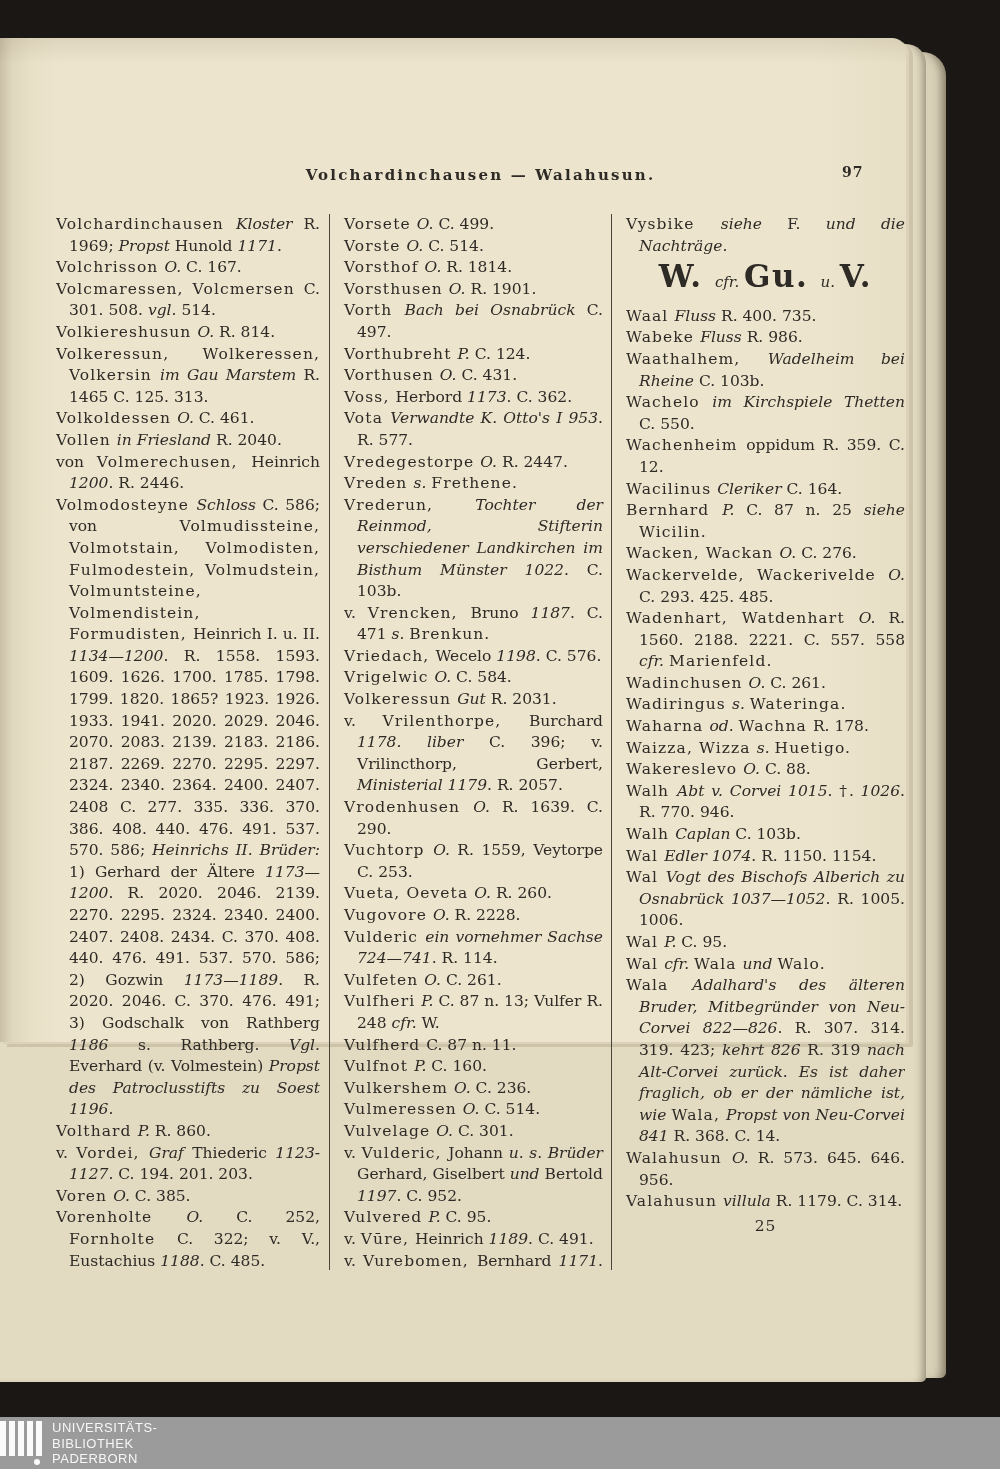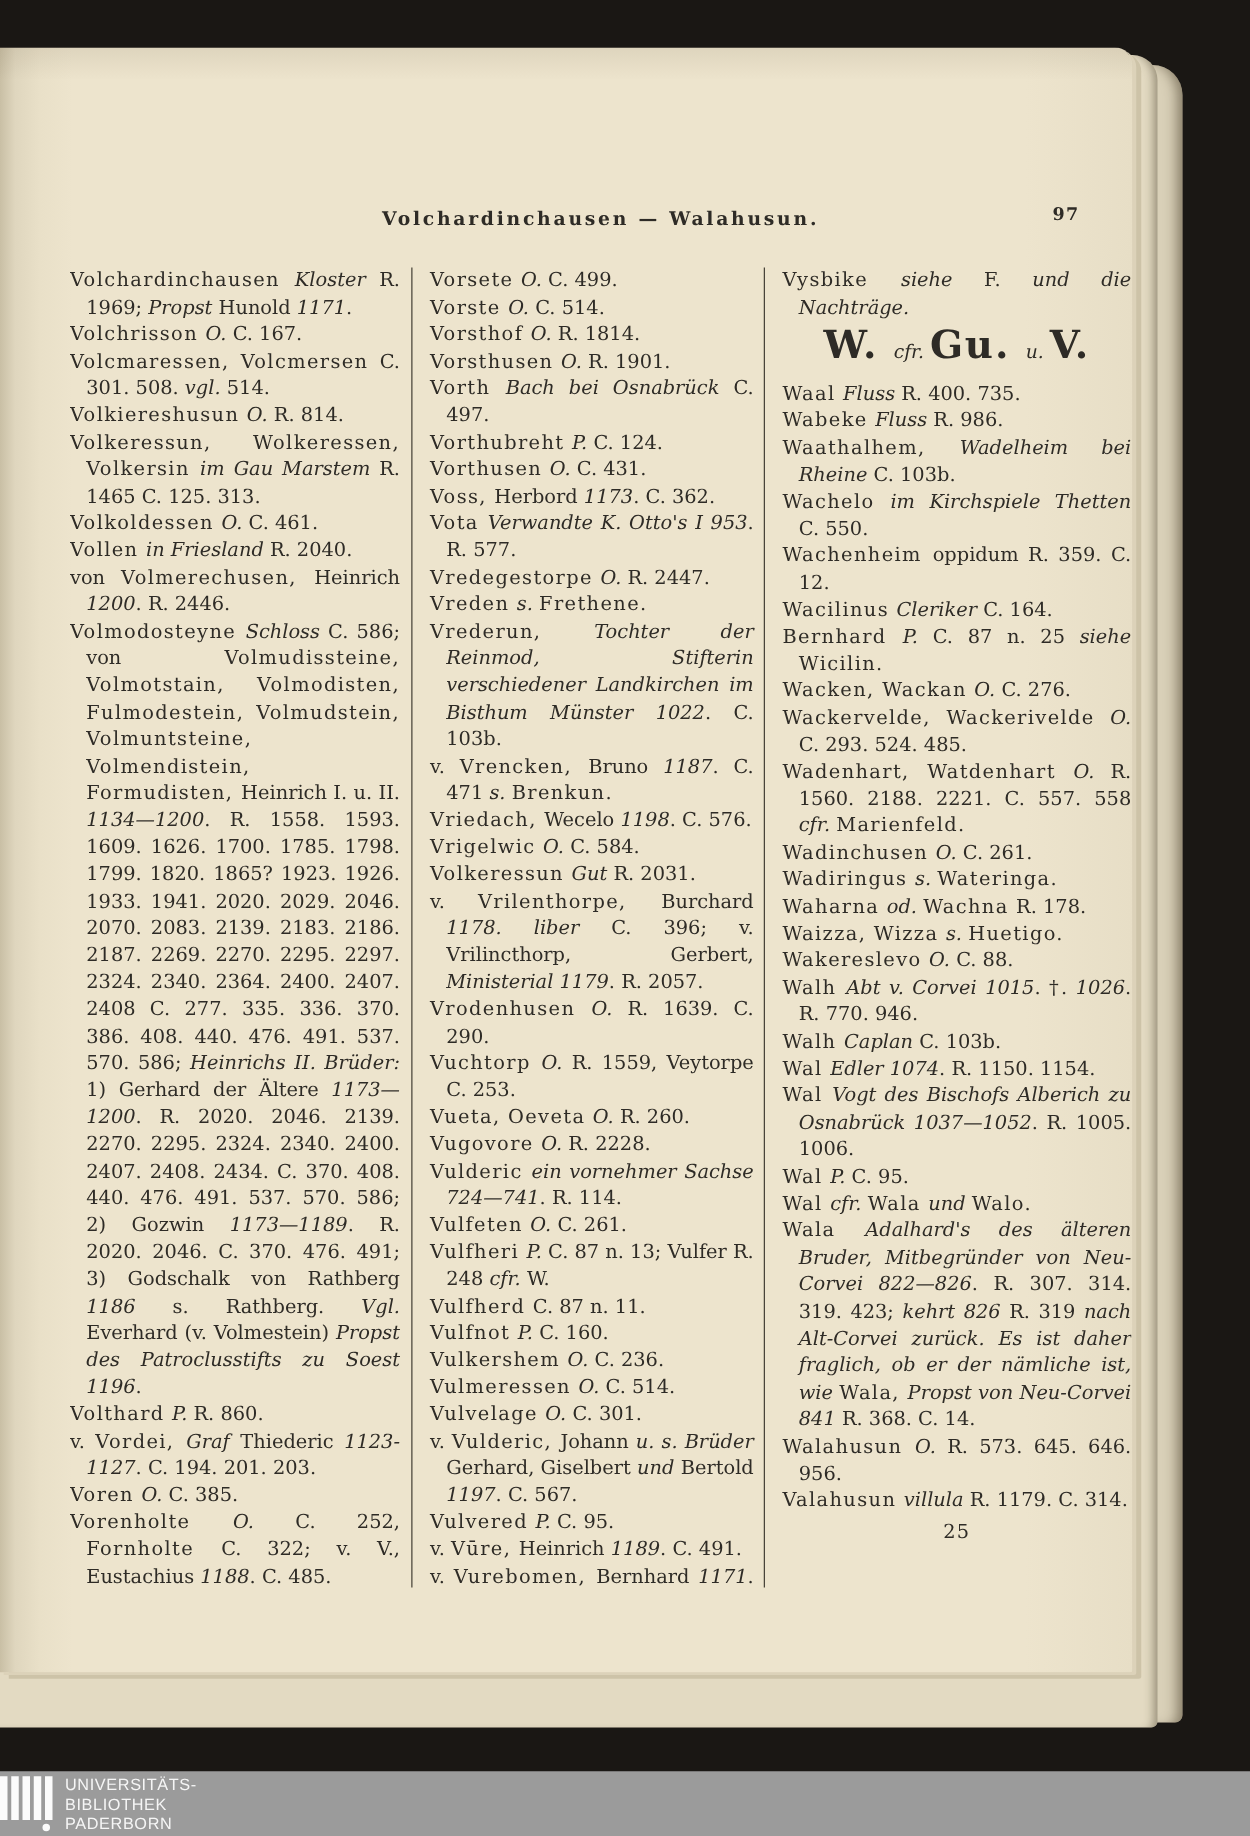--- a/index.html
+++ b/index.html
@@ -8,21 +8,21 @@
     background:#1a1714;
     font-family:"DejaVu Serif",serif;
   }
   
   .sheet{position:absolute;left:0;}
   .sheet3{top:52px;width:946px;height:1326px;background:#d9d0b8;border-radius:0 24px 6px 0;
           box-shadow:inset -10px 0 10px -6px rgba(60,50,30,.55);}
   .sheet2{top:44px;width:926px;height:1338px;background:#e3dac2;border-radius:0 20px 5px 0;
           box-shadow:inset -8px 0 8px -5px rgba(60,50,30,.45);}
   .page{
-    position:absolute;left:0;top:38px;width:906px;height:1300px;
+    position:absolute;left:0;top:38px;width:906px;height:1004px;
     border-radius:0 14px 2px 0;
     background:
       linear-gradient(180deg, rgba(90,75,50,.10) 0, rgba(0,0,0,0) 26px),
       linear-gradient(90deg,#c9bfa5 0,#dfd6be 12px,#e9e0c8 32px,#ede4cd 58px,#ede4cd 820px,#e7deC6 100%);
     box-shadow:3px 2px 0 #dcd2b9, 7px 5px 0 #cdc3a8;
   }
   .header-row{position:absolute;left:56px;top:128px;width:849px;}
   .running-title{
     text-align:center;font-size:15px;letter-spacing:2.2px;color:#2e2b26;font-weight:bold;
   }
@@ -106,37 +106,37 @@
         <div class="entry"><span class="sp">Vueta, Oeveta </span><span class="it">O. </span><span>R. 260.</span></div>
         <div class="entry"><span class="sp">Vugovore </span><span class="it">O. </span><span>R. 2228.</span></div>
         <div class="entry"><span class="sp">Vulderic </span><span class="it">ein vornehmer Sachse 724—741</span><span>. R. 114.</span></div>
         <div class="entry"><span class="sp">Vulfeten </span><span class="it">O. </span><span>C. 261.</span></div>
         <div class="entry"><span class="sp">Vulfheri </span><span class="it">P. </span><span>C. 87 n. 13; Vulfer R. 248 </span><span class="it">cfr. </span><span>W.</span></div>
         <div class="entry"><span class="sp">Vulfherd </span><span>C. 87 n. 11.</span></div>
         <div class="entry"><span class="sp">Vulfnot </span><span class="it">P. </span><span>C. 160.</span></div>
         <div class="entry"><span class="sp">Vulkershem </span><span class="it">O. </span><span>C. 236.</span></div>
         <div class="entry"><span class="sp">Vulmeressen </span><span class="it">O. </span><span>C. 514.</span></div>
         <div class="entry"><span class="sp">Vulvelage </span><span class="it">O. </span><span>C. 301.</span></div>
-        <div class="entry"><span>v. </span><span class="sp">Vulderic, </span><span>Johann </span><span class="it">u. s. Brüder </span><span>Gerhard, Giselbert </span><span class="it">und </span><span>Bertold </span><span class="it">1197</span><span>. C. 567.</span></div>
+        <div class="entry"><span>v. </span><span class="sp">Vulderic, </span><span>Johann </span><span class="it">u. s. Brüder </span><span>Gerhard, Giselbert </span><span class="it">und </span><span>Bertold </span><span class="it">1197</span><span>. C. 952.</span></div>
         <div class="entry"><span class="sp">Vulvered </span><span class="it">P. </span><span>C. 95.</span></div>
         <div class="entry"><span>v. </span><span class="sp">Vūre, </span><span>Heinrich </span><span class="it">1189</span><span>. C. 491.</span></div>
         <div class="entry"><span>v. </span><span class="sp">Vurebomen, </span><span>Bernhard </span><span class="it">1171</span><span>. C. 348.</span></div>
       </div>
     <div class="col col3">
         <div class="entry"><span class="sp">Vysbike </span><span class="it">siehe </span><span>F. </span><span class="it">und die Nachträge.</span></div>
         <div class="w-heading"><span class="hb">W. </span><span class="hih">cfr. </span><span class="hb">Gu. </span><span class="hih">u. </span><span class="hb">V.</span></div>
         <div class="entry"><span class="sp">Waal </span><span class="it">Fluss </span><span>R. 400. 735.</span></div>
         <div class="entry"><span class="sp">Wabeke </span><span class="it">Fluss </span><span>R. 986.</span></div>
         <div class="entry"><span class="sp">Waathalhem, </span><span class="it">Wadelheim bei Rheine </span><span>C. 103b.</span></div>
         <div class="entry"><span class="sp">Wachelo </span><span class="it">im Kirchspiele Thetten </span><span>C. 550.</span></div>
         <div class="entry"><span class="sp">Wachenheim </span><span>oppidum R. 359. C. 12.</span></div>
         <div class="entry"><span class="sp">Wacilinus </span><span class="it">Cleriker </span><span>C. 164.</span></div>
         <div class="entry"><span class="sp">Bernhard </span><span class="it">P. </span><span>C. 87 n. 25 </span><span class="it">siehe </span><span class="sp">Wicilin.</span></div>
         <div class="entry"><span class="sp">Wacken, Wackan </span><span class="it">O. </span><span>C. 276.</span></div>
-        <div class="entry"><span class="sp">Wackervelde, Wackerivelde </span><span class="it">O. </span><span>C. 293. 524. 485.</span></div>
+        <div class="entry"><span class="sp">Wackervelde, Wackerivelde </span><span class="it">O. </span><span>C. 293. 425. 485.</span></div>
         <div class="entry"><span class="sp">Wadenhart, Watdenhart </span><span class="it">O. </span><span>R. 1560. 2188. 2221. C. 557. 558 </span><span class="it">cfr. </span><span class="sp">Marienfeld.</span></div>
         <div class="entry"><span class="sp">Wadinchusen </span><span class="it">O. </span><span>C. 261.</span></div>
         <div class="entry"><span class="sp">Wadiringus </span><span class="it">s. </span><span class="sp">Wateringa.</span></div>
         <div class="entry"><span class="sp">Waharna </span><span class="it">od. </span><span class="sp">Wachna </span><span>R. 178.</span></div>
         <div class="entry"><span class="sp">Waizza, Wizza </span><span class="it">s. </span><span class="sp">Huetigo.</span></div>
         <div class="entry"><span class="sp">Wakereslevo </span><span class="it">O. </span><span>C. 88.</span></div>
         <div class="entry"><span class="sp">Walh </span><span class="it">Abt v. Corvei 1015</span><span>. †. </span><span class="it">1026</span><span>. R. 770. 946.</span></div>
         <div class="entry"><span class="sp">Walh </span><span class="it">Caplan </span><span>C. 103b.</span></div>
         <div class="entry"><span class="sp">Wal </span><span class="it">Edler 1074</span><span>. R. 1150. 1154.</span></div>
         <div class="entry"><span class="sp">Wal </span><span class="it">Vogt des Bischofs Alberich zu Osnabrück 1037—1052</span><span>. R. 1005. 1006.</span></div>

